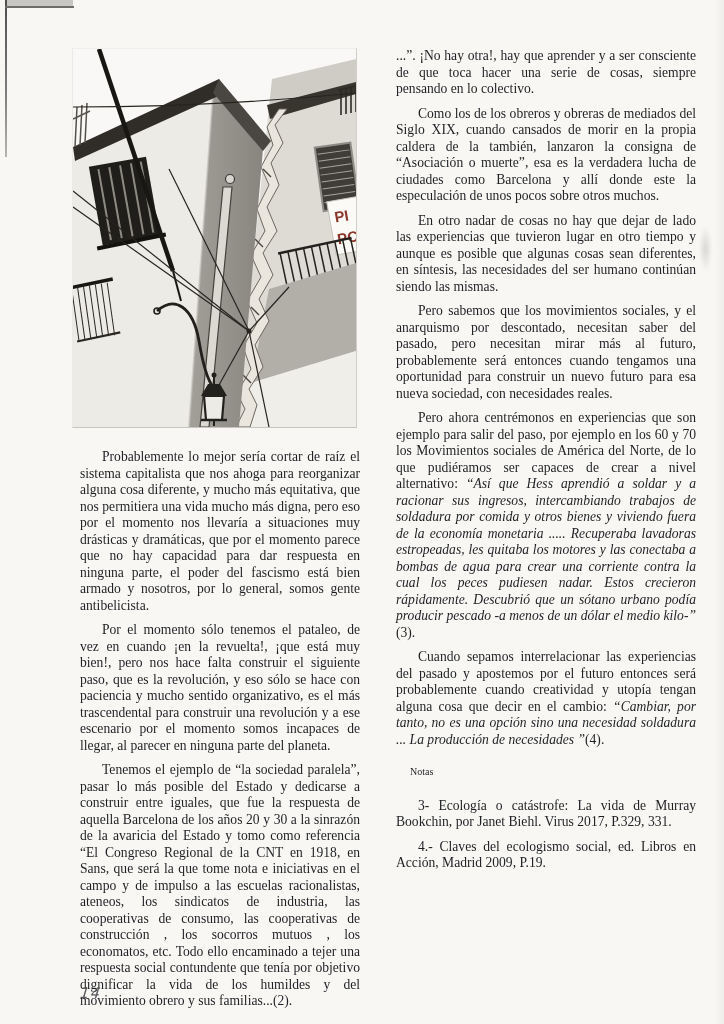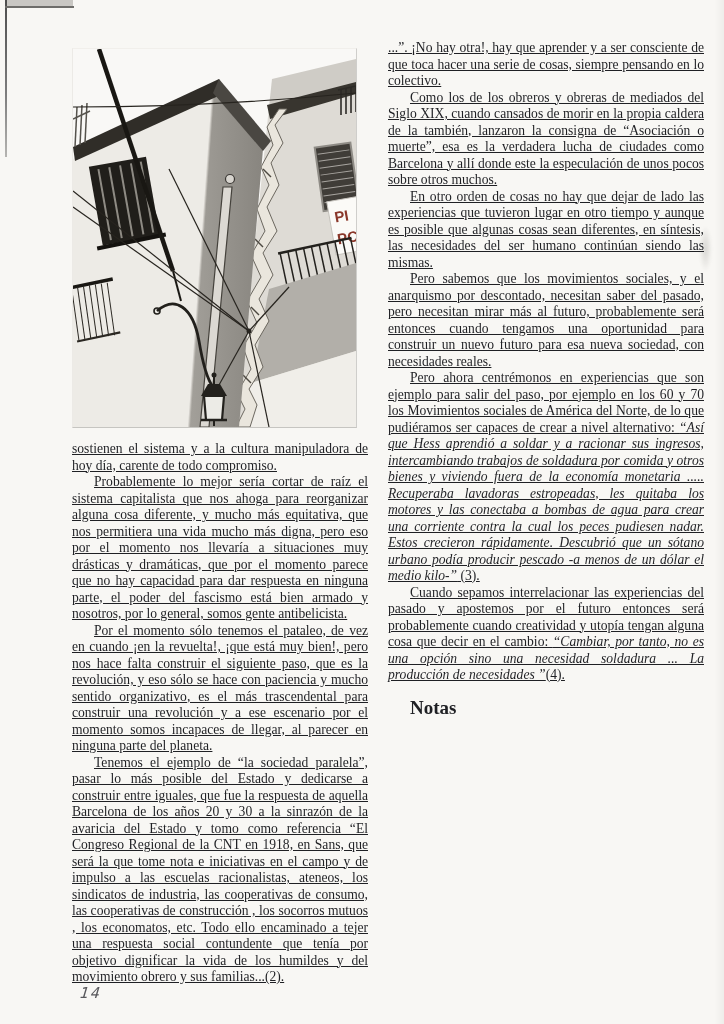--- a/index.html
+++ b/index.html
@@ -28,25 +28,25 @@
   .photo svg{display:block;width:100%;height:100%;}
 
   
   .col{
     position:absolute;color:#1f2024;
     font-size:13.6px;line-height:16.5px;text-align:justify;
     hyphens:auto;-webkit-hyphens:auto;
   }
   .col-left{left:72px;top:441px;width:296px;}
   .col-right{left:388px;top:40px;width:316px;}
-  p.para{margin:0;text-decoration:underline;}
+  p.para{margin:8px;}
   p.ind{text-indent:22px;}
   em{font-style:italic;}
   .notes-heading{
-    font-weight:bold;margin:16px 0 17px 22px;font-size:19px;line-height:16.5px;
+    font-weight:normal;margin:16px 0 17px 22px;font-size:10px;line-height:16.5px;
   }
   .page-number{
     position:absolute;left:80px;top:984px;
     font-family:"DejaVu Sans Mono", monospace;font-style:italic;
     font-size:15px;color:#59595d;letter-spacing:2px;transform:skewX(-6deg);
   }
 </style>
 </head>
 <body>
 
@@ -193,33 +193,34 @@
       <line x1="141" y1="328" x2="141" y2="336" stroke="#22201c" stroke-width="2"></line>
       <polygon points="128,347 154,347 147,335 135,335" fill="#23211d"></polygon>
       <polygon points="131,347 151,347 149,371 133,371" fill="#ecebe6" stroke="#23211d" stroke-width="2.2"></polygon>
       <line x1="128" y1="371" x2="154" y2="371" stroke="#23211d" stroke-width="2.5"></line>
       <line x1="141" y1="372" x2="141" y2="377" stroke="#23211d" stroke-width="2"></line>
     </g>
   </svg>
 </figure>
 
 <div class="col col-left">
-    <p class="para"><span>sostienen el sistema y a la cultura manipuladora de hoy día, carente de todo compromiso.</span></p>
     <p class="para ind"><span>Probablemente lo mejor sería cortar de raíz el sistema capitalista que nos ahoga para reorganizar alguna cosa diferente, y mucho más equitativa, que nos permitiera una vida mucho más digna, pero eso por el momento nos llevaría a situaciones muy drásticas y dramáticas, que por el momento parece que no hay capacidad para dar respuesta en ninguna parte, el poder del fascismo está bien armado y nosotros, por lo general, somos gente antibelicista.</span></p>
     <p class="para ind"><span>Por el momento sólo tenemos el pataleo, de vez en cuando ¡en la revuelta!, ¡que está muy bien!, pero nos hace falta construir el siguiente paso, que es la revolución, y eso sólo se hace con paciencia y mucho sentido organizativo, es el más trascendental para construir una revolución y a ese escenario por el momento somos incapaces de llegar, al parecer en ninguna parte del planeta.</span></p>
     <p class="para ind"><span>Tenemos el ejemplo de “la sociedad paralela”,  pasar lo más posible del Estado y dedicarse a construir entre iguales, que fue la respuesta de aquella Barcelona de los años 20 y 30 a la sinrazón de la avaricia del Estado  y tomo como referencia “El Congreso Regional de la CNT en 1918, en Sans, que será la que tome nota e iniciativas en el campo y de impulso a las escuelas racionalistas, ateneos, los sindicatos de industria, las cooperativas de consumo, las cooperativas de construcción , los socorros mutuos , los economatos, etc. Todo ello encaminado a tejer una respuesta social contundente que tenía por objetivo dignificar la vida de los humildes y del movimiento obrero y sus familias...(2).</span></p>
   </div>
 
 <div class="col col-right">
   <div>
       <p class="para"><span>...”. ¡No hay otra!, hay que aprender y a ser consciente de que toca hacer una serie de cosas, siempre pensando en lo colectivo.</span></p>
       <p class="para ind"><span>Como los de los obreros y obreras de mediados del Siglo XIX, cuando cansados de morir en la propia caldera de la también, lanzaron la consigna de “Asociación o muerte”, esa es la verdadera lucha de ciudades como Barcelona y allí donde este la especulación de unos pocos sobre otros muchos.</span></p>
-      <p class="para ind"><span>En otro orden de cosas no hay que dejar de lado las experiencias que tuvieron lugar en otro tiempo y aunque es posible que algunas cosas sean diferentes, en síntesis, las necesidades del ser humano continúan siendo las mismas.</span></p>
+      <p class="para ind"><span>En otro nadar de cosas no hay que dejar de lado las experiencias que tuvieron lugar en otro tiempo y aunque es posible que algunas cosas sean diferentes, en síntesis, las necesidades del ser humano continúan siendo las mismas.</span></p>
       <p class="para ind"><span>Pero sabemos que los movimientos sociales, y el anarquismo por descontado, necesitan saber del pasado, pero necesitan mirar más al futuro, probablemente será entonces cuando tengamos una oportunidad para construir un nuevo futuro para esa nueva sociedad, con necesidades reales.</span></p>
       <p class="para ind"><span>Pero ahora centrémonos en experiencias que son ejemplo para salir del paso, por ejemplo en los 60 y 70 los Movimientos sociales de América del Norte, de lo que pudiéramos ser capaces de crear a nivel alternativo: </span><em>“Así que Hess aprendió a soldar y a racionar sus ingresos, intercambiando trabajos de soldadura por comida y otros bienes y viviendo fuera de la economía monetaria ..... Recuperaba lavadoras estropeadas, les quitaba los motores y las conectaba a bombas de agua para crear una corriente contra la cual los peces pudiesen nadar. Estos crecieron rápidamente. Descubrió que un sótano urbano podía producir pescado -a menos de un dólar el medio kilo-”</em><span> (3).</span></p>
       <p class="para ind"><span>Cuando sepamos interrelacionar las experiencias del pasado y apostemos por el futuro entonces será probablemente cuando creatividad y utopía tengan alguna cosa que decir en el cambio: </span><em>“Cambiar, por tanto, no es una opción sino una necesidad soldadura ... La producción de necesidades ”</em><span>(4).</span></p>
     </div>
   <div class="notes-heading">Notas</div>
   <div>
+      <p class="para ind"><span>3- Ecología o catástrofe: La vida de Murray Bookchin, por Janet Biehl.  Virus 2017, P.329, 331.</span></p>
+      <p class="para ind"><span>4.- Claves del ecologismo social, ed. Libros en Acción, Madrid 2009, P.19.</span></p>
     </div>
 </div>
 
 <div class="page-number">14</div>
 
 </body></html>

